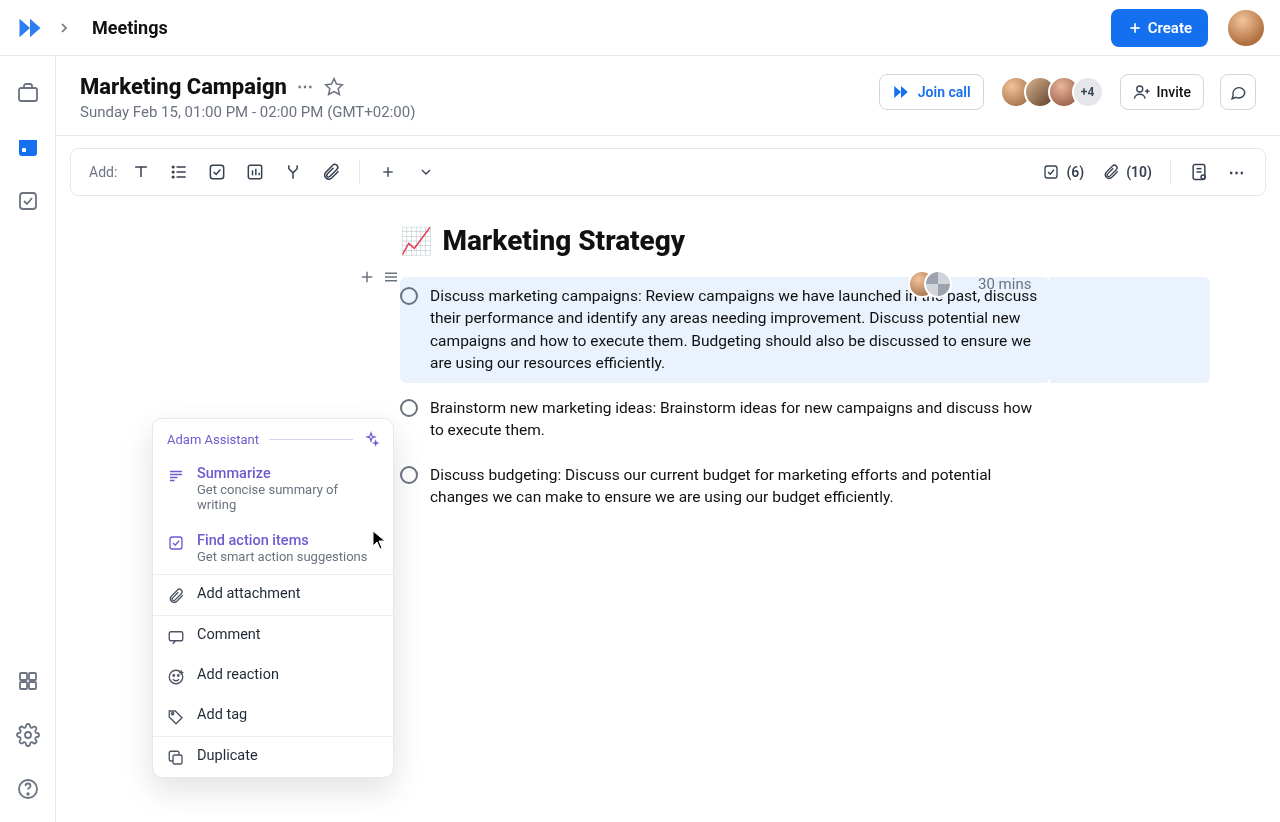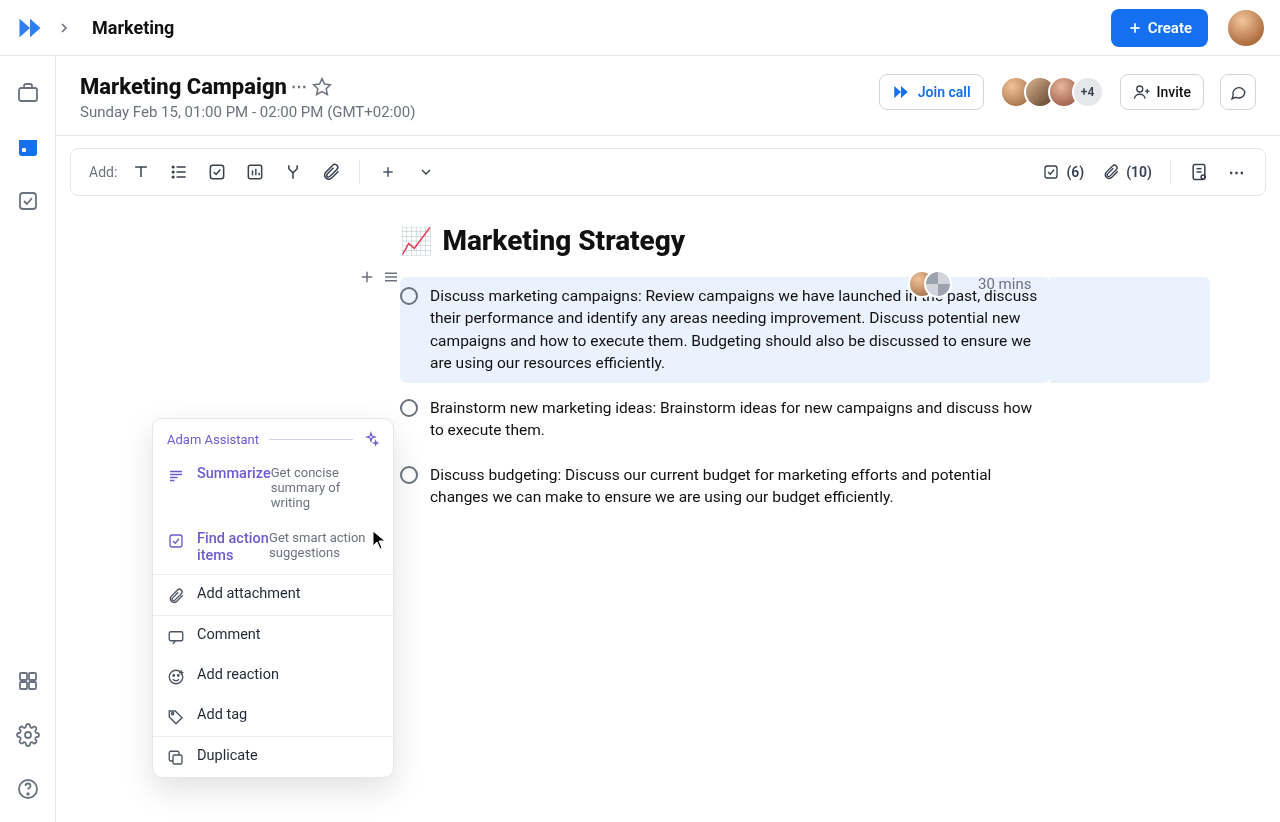--- a/index.html
+++ b/index.html
@@ -14,21 +14,21 @@
   .create-btn { margin-left: 16px; height: 38px; background: #1570ef; color: #fff; border-radius: 8px; display: flex; align-items: center; padding: 0 16px; font-weight: 600; font-size: 15px; gap:5px; cursor:pointer;}
   .avatar-top { width: 36px; height: 36px; border-radius: 50%; margin-left: 20px; background: radial-gradient(circle at 40% 30%, #f4c59d 0%, #b07040 70%); }
   .main { display: flex; height: calc(822px - 56px); }
   .rail { width: 56px; border-right: 1px solid #e5e7eb; display: flex; flex-direction: column; align-items: center; padding-top: 24px; gap: 28px; color:#6b7280; }
   .rail-item { width: 26px; height: 26px; display:flex; align-items:center; justify-content:center; cursor:pointer; }
   .rail-item.active { color: #1570ef; }
   .rail-bottom { margin-top: auto; margin-bottom: 20px; display:flex; flex-direction:column; gap:28px; align-items:center;}
   .content { flex:1; display:flex; flex-direction:column; }
   .header2 { padding: 18px 24px 14px 24px; display:flex; align-items:flex-start; border-bottom:1px solid #e5e7eb;}
   .title-block { display:flex; flex-direction:column; }
-  .title-line { display:flex; align-items:center; gap:4px; }
+  .title-line { display:flex; align-items:center; gap:10px; }
   .title-line h1 { font-size: 22px; font-weight: 800; }
   .ellipsis { color:#6b7280; font-weight:700; letter-spacing:1px; cursor:pointer;}
   .star { color:#6b7280; cursor:pointer;}
   .subtitle { color:#6b7280; font-size:15px; margin-top:4px; }
   .header2-right { margin-left:auto; display:flex; align-items:center; gap:16px; }
   .join-btn { height:36px; border:1px solid #d1d5db; border-radius:8px; display:flex; align-items:center; gap:8px; padding:15px 12px; color:#1570ef; font-weight:600; font-size:14px; cursor:pointer;}
   .avatars { display:flex; align-items:center;}
   .avatars .av { width:32px; height:32px; border-radius:50%; border:2px solid #fff; margin-left:-8px;}
   .avatars .av:first-child{ margin-left:0;}
   .av1{background: radial-gradient(circle at 35% 30%, #f4c39a, #936038);}
@@ -62,21 +62,21 @@
   .gutter span{cursor:pointer; display:flex;}
   .menu { position:absolute; top: 282px; left: 96px; width: 242px; background:#fff; border:1px solid #e5e7eb; border-radius:10px; box-shadow: 0 12px 32px rgba(0,0,0,0.12); overflow:hidden;}
   .menu-hdr { display:flex; align-items:center; gap:10px; padding:12px 14px 8px;}
   .menu-hdr .nm { color:#6d5bd0; font-size:13px; }
   .menu-hdr .line{ flex:1; height:1px; background:#d7d2ef;}
   .menu-hdr .spark{ color:#6d5bd0;}
   .mi { display:flex; gap:12px; padding:10px 14px; align-items:flex-start; cursor:pointer;}
   .mi.hover{ background:#f3f0fb;}
   .mi .ic{ width:18px; height:18px; color:#6d5bd0; flex-shrink:0; margin-top:2px; display:flex;}
   .mi.plain .ic{color:#4b5563;}
-  .mi .txt { display:flex; }
+  .mi .txt { display:flex; flex-direction:column;}
   .mi .ttl { font-size:14.5px; color:#6d5bd0; font-weight:500;}
   .mi.plain .ttl{ color:#1f2937; font-weight:400;}
   .mi .sub{ font-size:13px; color:#6b7280;}
   .menu hr { border:none; border-top:1px solid #eceef1;}
   .cursor { position:absolute; top: 394px; left: 316px; width:14px; transform:translate(0,0);}
   svg{display:block;}
 </style>
 </head>
 <body>
 
@@ -84,21 +84,21 @@
   <div class="logo">
     <svg width="28" height="28" viewBox="0 0 24 24">
         <path fill="#1570ef" d="M3 4l9 8-9 8zM12 4l9 8-9 8z" opacity="0.9"></path>
       </svg>
   </div>
   <div class="chev">
     <svg width="16" height="16" viewBox="0 0 24 24" fill="none" stroke="currentColor" stroke-width="2.5">
         <polyline points="9 18 15 12 9 6"></polyline>
       </svg>
   </div>
-  <div class="crumb">Marketing</div>
+  <div class="crumb">Meetings</div>
   <div class="spacer"></div>
   <div class="create-btn">
     <svg width="16" height="16" viewBox="0 0 24 24" fill="none" stroke="white" stroke-width="2.5">
         <line x1="12" y1="5" x2="12" y2="19"></line>
         <line x1="5" y1="12" x2="19" y2="12"></line>
       </svg>
     <span>Create</span>
   </div>
   <div class="avatar-top"></div>
 </div>

